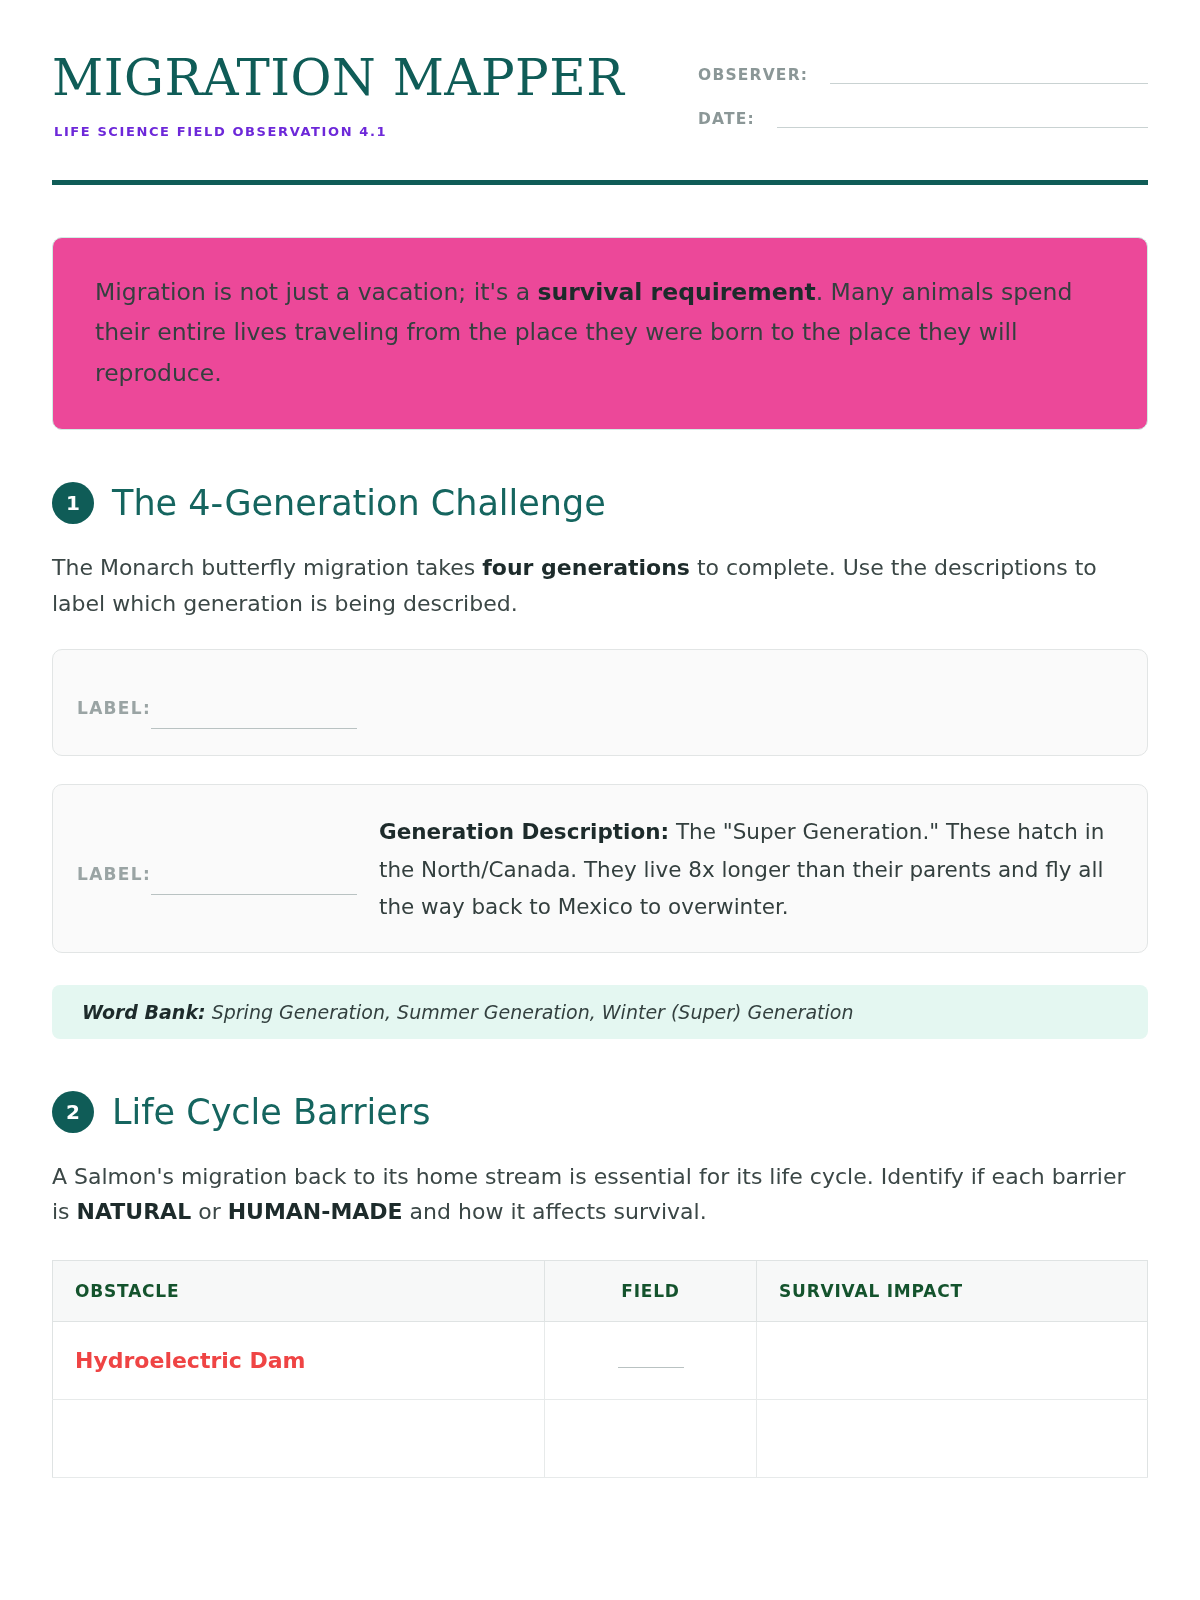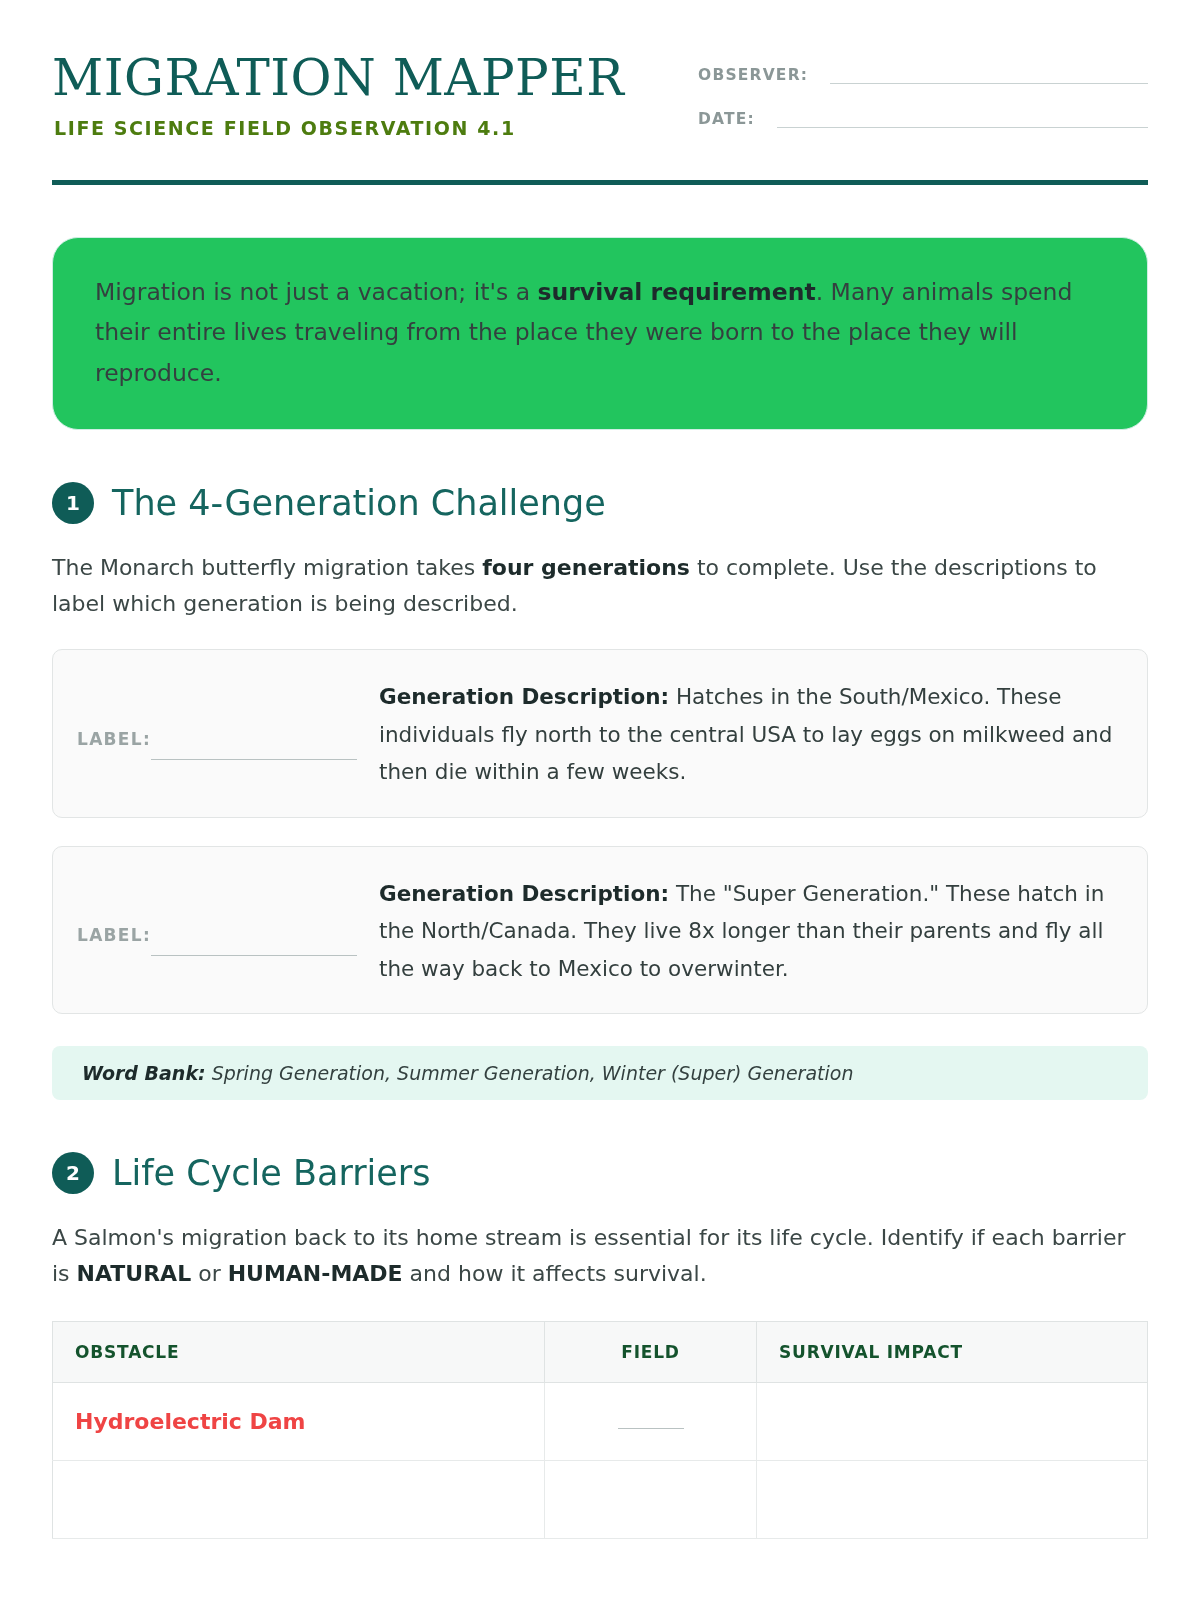--- a/index.html
+++ b/index.html
@@ -29,25 +29,25 @@
   .doc-title {
     font-family: "DejaVu Serif", "Liberation Serif", serif;
     font-size: 50px;
     letter-spacing: 0.5px;
     color: #0f5c57;
     margin: 0;
     line-height: 1.05;
     font-weight: 400;
   }
   .doc-subtitle {
-    margin: 12px 0 0 2px;
-    font-size: 19px;
+    margin: 19px 0 0 2px;
+    font-size: 13px;
     font-weight: bold;
     letter-spacing: 1.6px;
-    color: #4d7c0f;
+    color: #6d28d9;
   }
   .meta-block {
     padding-top: 18px;
     width: 450px;
   }
   .meta-row {
     display: flex;
     align-items: flex-end;
     gap: 22px;
     margin-bottom: 26px;
@@ -65,23 +65,23 @@
     height: 16px;
   }
   .header-rule {
     margin-top: 26px;
     border-top: 5px solid #0f5c57;
   }
 
   
   .callout {
     margin-top: 52px;
-    background: #22c55e;
+    background: #ec4899;
     border: 1px solid #cfeee4;
-    border-radius: 26px;
+    border-radius: 10px;
     padding: 34px 41px 36px 42px;
   }
   .callout p {
     margin: 0;
     font-size: 23.5px;
     line-height: 1.72;
     color: #34403f;
   }
   .callout b { font-weight: bold; color: #1d2b2b; }
 
@@ -238,21 +238,20 @@
       <div class="sec-num">1</div>
       <h2 class="sec-title">The 4-Generation Challenge</h2>
     </div>
     <p class="sec-intro"><span>The Monarch butterfly migration takes </span><b>four generations</b><span> to complete. Use the descriptions to label which generation is being described.</span></p>
 
     <div class="gen-card">
       <div class="gen-label-col">
         <span class="gen-label-text">LABEL:</span>
         <span class="gen-label-line"></span>
       </div>
-      <div class="gen-desc"><b>Generation Description:</b><span> Hatches in the South/Mexico. These individuals fly north to the central USA to lay eggs on milkweed and then die within a few weeks.</span></div>
     </div>
 
     <div class="gen-card">
       <div class="gen-label-col">
         <span class="gen-label-text">LABEL:</span>
         <span class="gen-label-line"></span>
       </div>
       <div class="gen-desc"><b>Generation Description:</b><span> The "Super Generation." These hatch in the North/Canada. They live 8x longer than their parents and fly all the way back to Mexico to overwinter.</span></div>
     </div>
 

